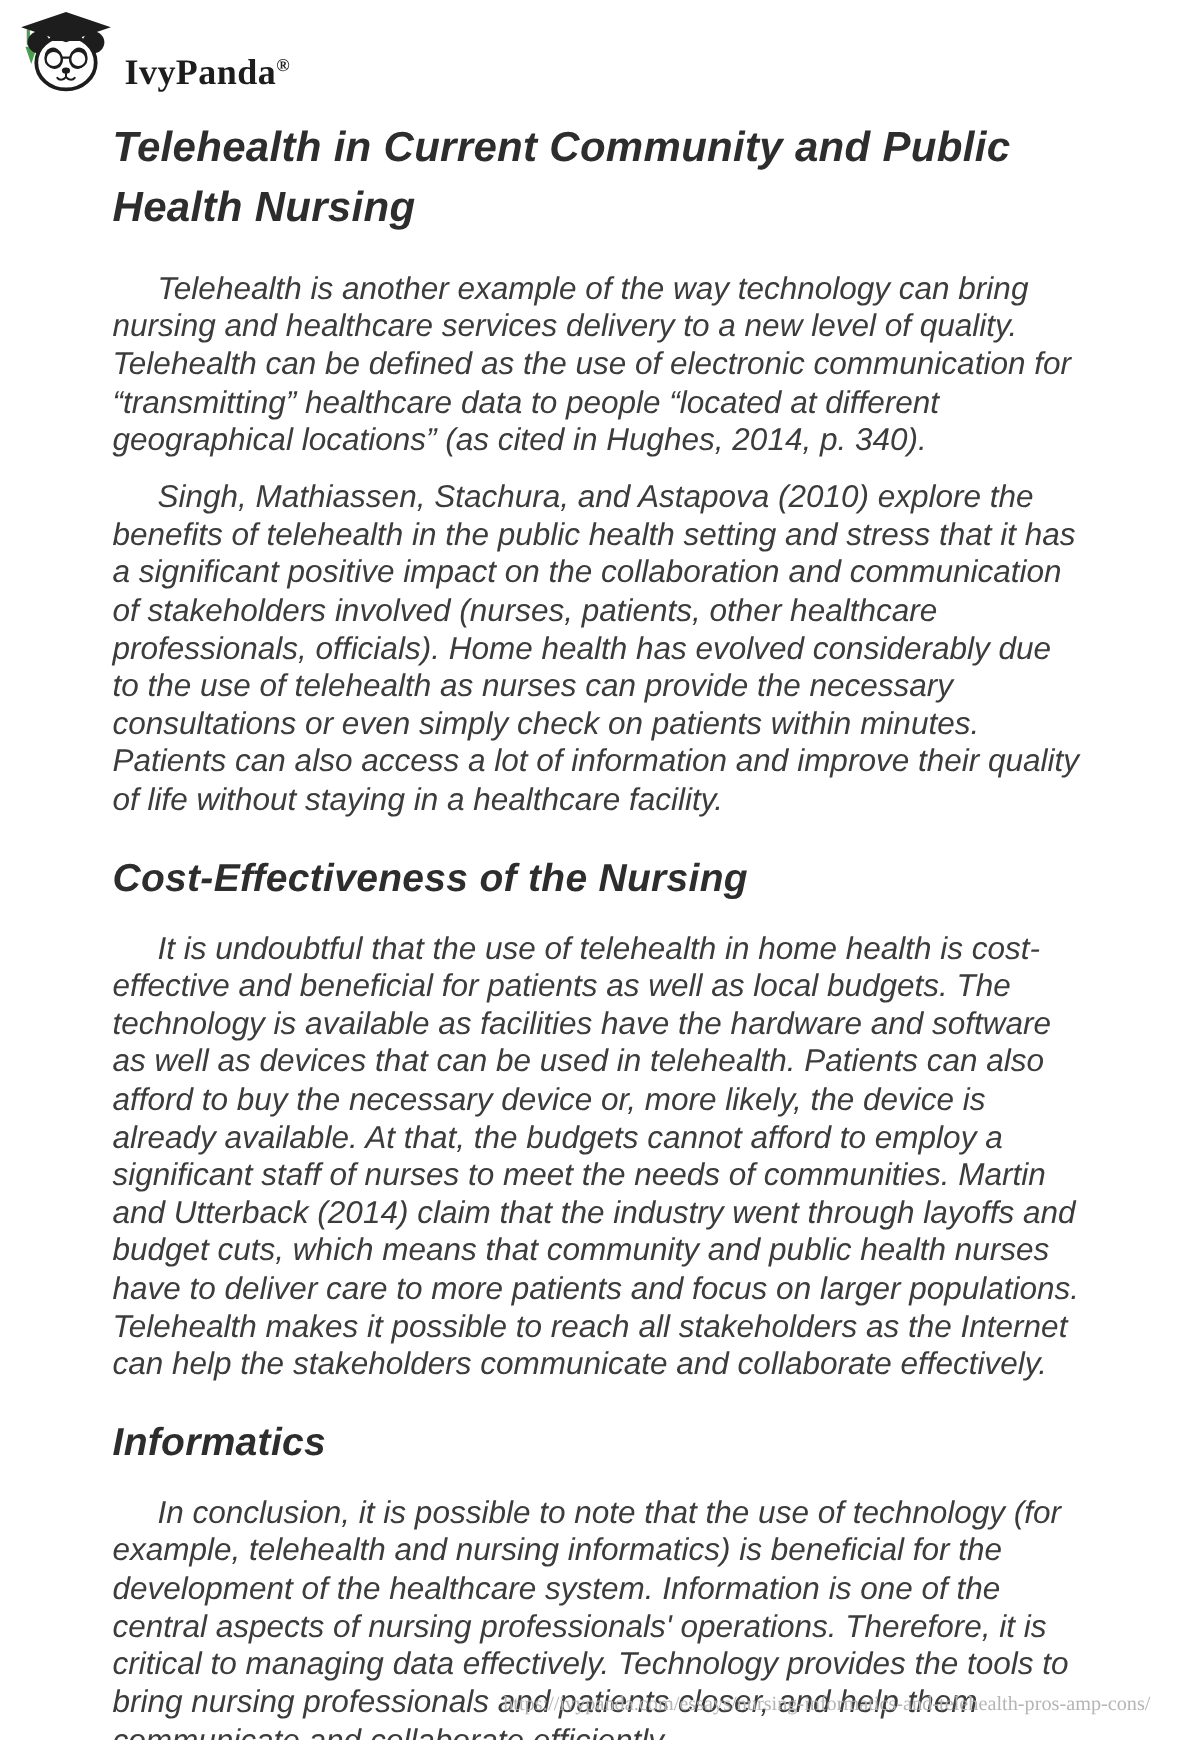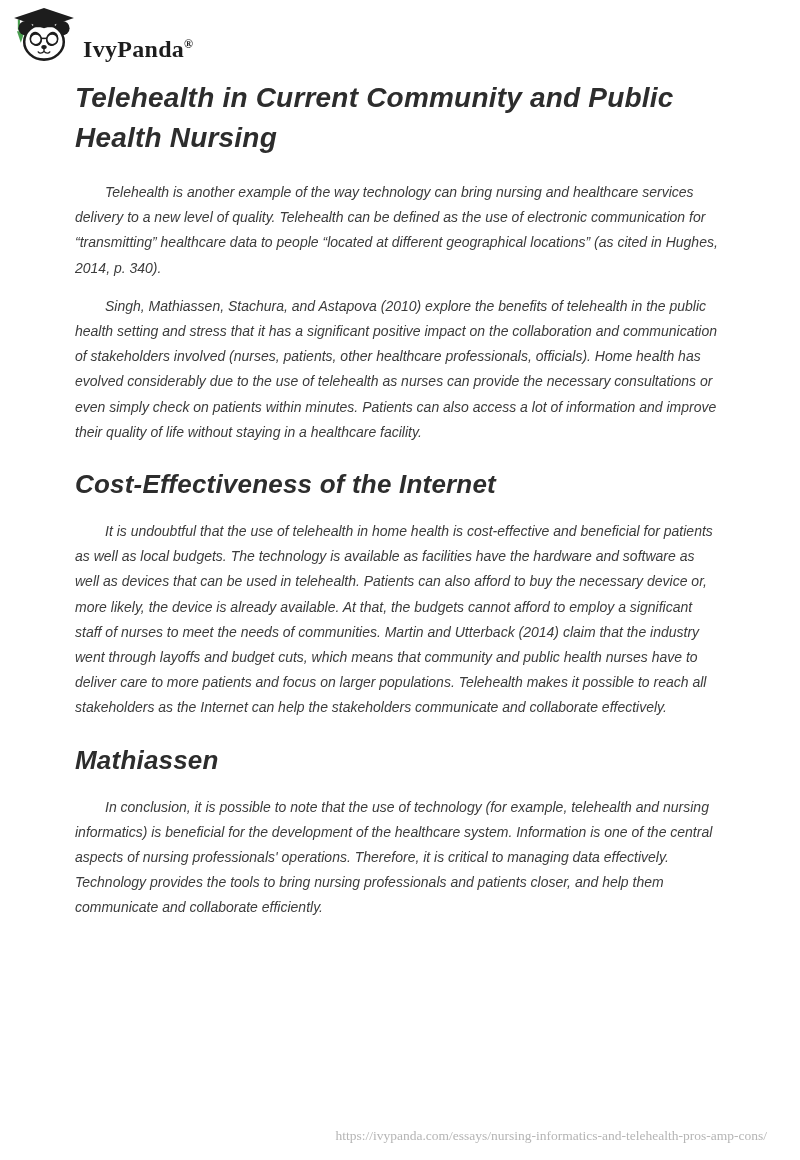--- a/index.html
+++ b/index.html
@@ -63,21 +63,21 @@
   }
   .essay h2 {
     font-size: 26px;
     line-height: 34px;
     color: #2d2d2d;
     font-weight: 700;
     margin: 22px 0 18px 0;
     letter-spacing: 0.2px;
   }
   .essay p {
-    font-size: 14px;
+    font-size: 21px;
     line-height: 25.2px;
     color: #3c3c3c;
     text-indent: 30px;
     margin: 0 0 13px 0;
   }
   
   .page-footer {
     position: absolute;
     right: 33px;
     bottom: 16px;
@@ -118,22 +118,22 @@
     </span>
     <span class="logo-text"><span>IvyPanda</span><sup>®</sup></span>
   </div>
 </header>
 
 <main class="essay">
   <h1>Telehealth in Current Community and Public Health Nursing</h1>
   <p>Telehealth is another example of the way technology can bring nursing and healthcare services delivery to a new level of quality. Telehealth can be defined as the use of electronic communication for “transmitting” healthcare data to people “located at different geographical locations” (as cited in Hughes, 2014, p. 340).</p>
   <p>Singh, Mathiassen, Stachura, and Astapova (2010) explore the benefits of telehealth in the public health setting and stress that it has a significant positive impact on the collaboration and communication of stakeholders involved (nurses, patients, other healthcare professionals, officials). Home health has evolved considerably due to the use of telehealth as nurses can provide the necessary consultations or even simply check on patients within minutes. Patients can also access a lot of information and improve their quality of life without staying in a healthcare facility.</p>
 
-  <h2>Cost-Effectiveness of the Internet</h2>
+  <h2>Cost-Effectiveness of the Nursing</h2>
   <p>It is undoubtful that the use of telehealth in home health is cost-effective and beneficial for patients as well as local budgets. The technology is available as facilities have the hardware and software as well as devices that can be used in telehealth. Patients can also afford to buy the necessary device or, more likely, the device is already available. At that, the budgets cannot afford to employ a significant staff of nurses to meet the needs of communities. Martin and Utterback (2014) claim that the industry went through layoffs and budget cuts, which means that community and public health nurses have to deliver care to more patients and focus on larger populations. Telehealth makes it possible to reach all stakeholders as the Internet can help the stakeholders communicate and collaborate effectively.</p>
 
-  <h2>Mathiassen</h2>
+  <h2>Informatics</h2>
   <p>In conclusion, it is possible to note that the use of technology (for example, telehealth and nursing informatics) is beneficial for the development of the healthcare system. Information is one of the central aspects of nursing professionals' operations. Therefore, it is critical to managing data effectively. Technology provides the tools to bring nursing professionals and patients closer, and help them communicate and collaborate efficiently.</p>
 </main>
 
 <footer class="page-footer">
   <span>https://ivypanda.com/essays/nursing-informatics-and-telehealth-pros-amp-cons/</span>
 </footer>
 
 </body></html>

